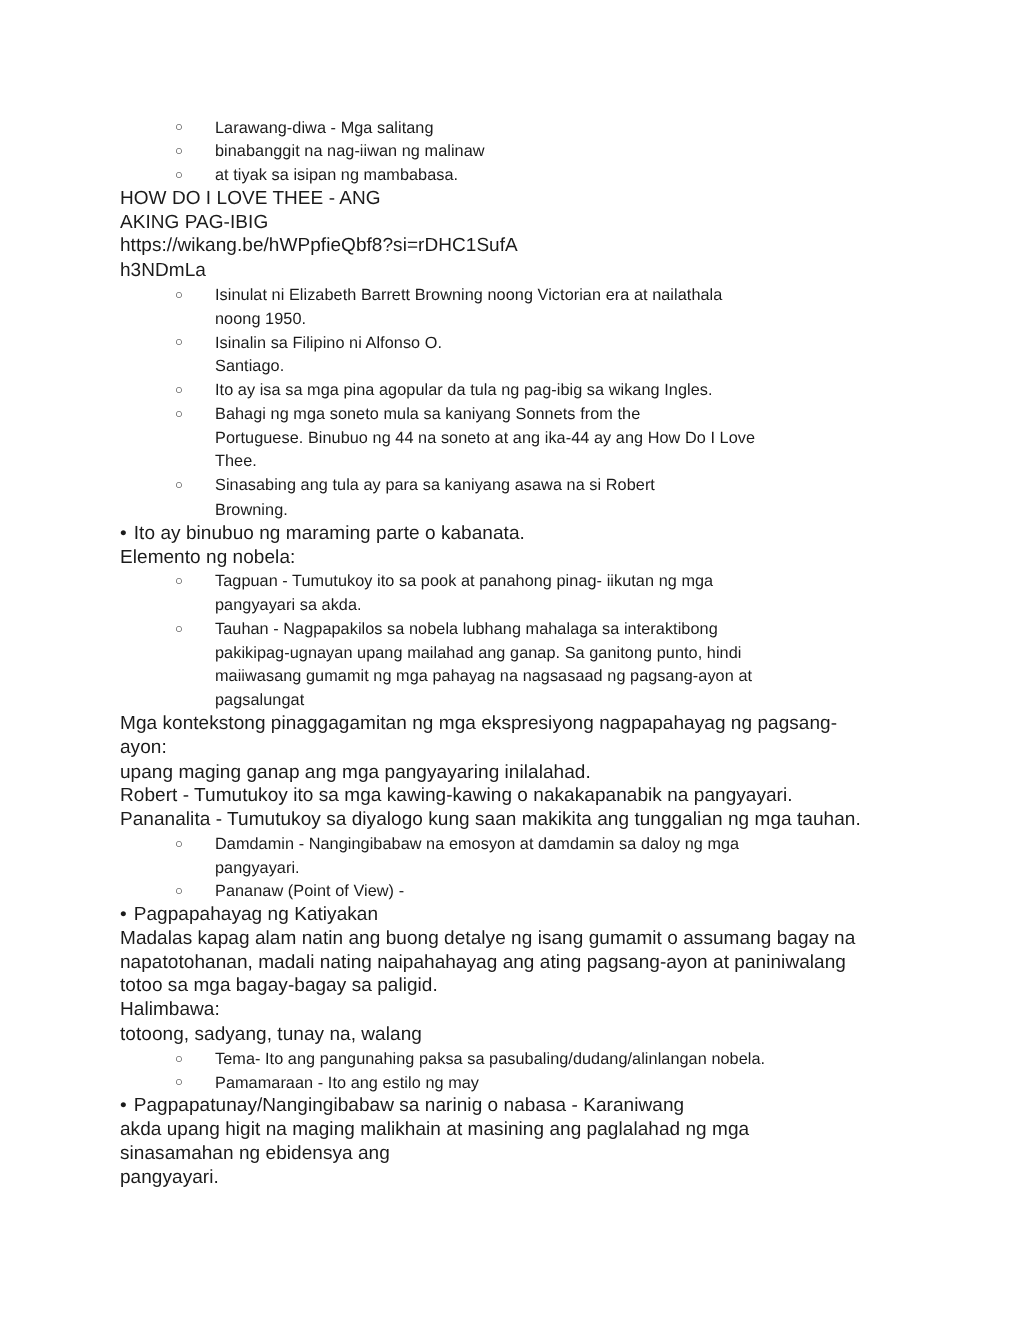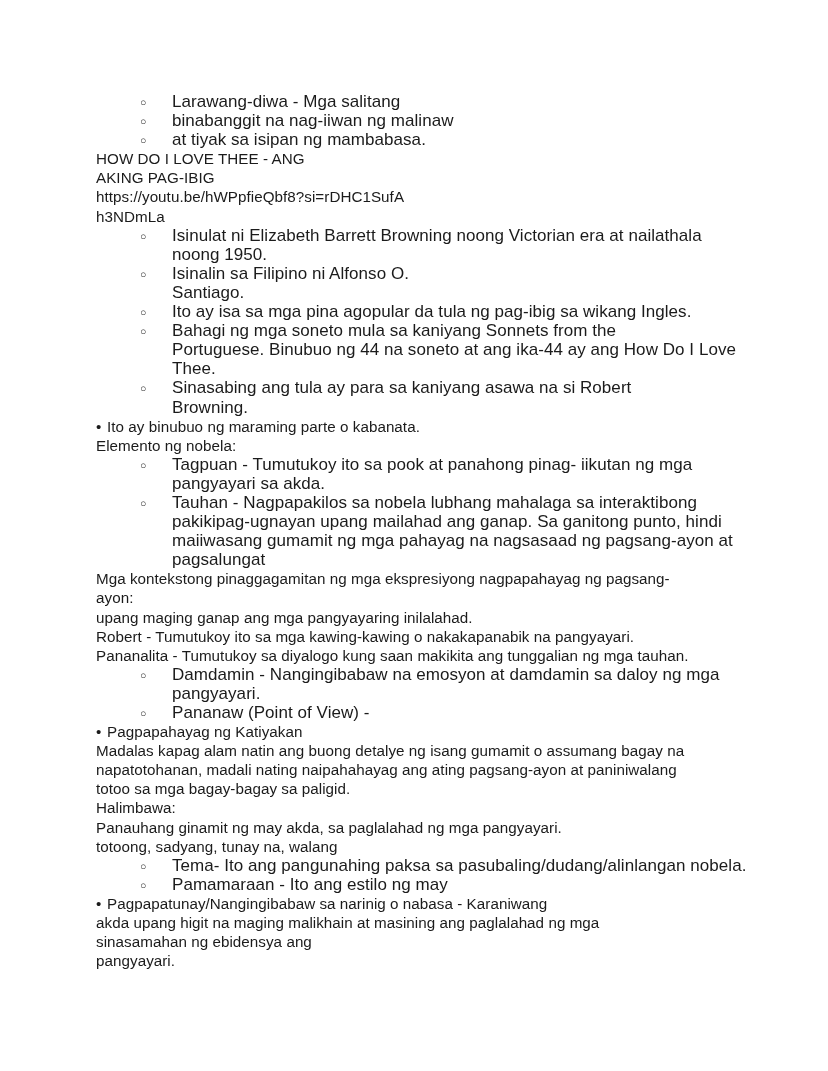--- a/index.html
+++ b/index.html
@@ -67,36 +67,36 @@
     position: absolute;
     left: 0;
     top: 0;
     width: 12px;
     font-size: 10.5px;
     line-height: 20.5px;
     color: #2b2b2b;
   }
   .circ-item .circ-text {
     display: block;
-    font-size: 17px;
+    font-size: 13px;
     line-height: 19.1px;
     white-space: pre-wrap;
   }
 </style>
 </head>
 <body>
 
 <div id="page">
   <div id="doc-body">
       <div class="line circ-item"><span class="circ-marker">○</span><span class="circ-text">Larawang-diwa - Mga salitang</span></div>
       <div class="line circ-item"><span class="circ-marker">○</span><span class="circ-text">binabanggit na nag-iiwan ng malinaw</span></div>
       <div class="line circ-item"><span class="circ-marker">○</span><span class="circ-text">at tiyak sa isipan ng mambabasa.</span></div>
       <div class="line flush">HOW DO I LOVE THEE - ANG</div>
       <div class="line flush">AKING PAG-IBIG</div>
-      <div class="line flush">https://youtu.be/hWPpfieQbf8?si=rDHC1SufA</div>
+      <div class="line flush">https://wikang.be/hWPpfieQbf8?si=rDHC1SufA</div>
       <div class="line flush">h3NDmLa</div>
       <div class="line circ-item"><span class="circ-marker">○</span><span class="circ-text">Isinulat ni Elizabeth Barrett Browning noong Victorian era at nailathala
 noong 1950.</span></div>
       <div class="line circ-item"><span class="circ-marker">○</span><span class="circ-text">Isinalin sa Filipino ni Alfonso O.
 Santiago.</span></div>
       <div class="line circ-item"><span class="circ-marker">○</span><span class="circ-text">Ito ay isa sa mga pina agopular da tula ng pag-ibig sa wikang Ingles.</span></div>
       <div class="line circ-item"><span class="circ-marker">○</span><span class="circ-text">Bahagi ng mga soneto mula sa kaniyang Sonnets from the
 Portuguese. Binubuo ng 44 na soneto at ang ika-44 ay ang How Do I Love
 Thee.</span></div>
       <div class="line circ-item"><span class="circ-marker">○</span><span class="circ-text">Sinasabing ang tula ay para sa kaniyang asawa na si Robert
@@ -115,21 +115,20 @@
       <div class="line flush">Robert - Tumutukoy ito sa mga kawing-kawing o nakakapanabik na pangyayari.</div>
       <div class="line flush">Pananalita - Tumutukoy sa diyalogo kung saan makikita ang tunggalian ng mga tauhan.</div>
       <div class="line circ-item"><span class="circ-marker">○</span><span class="circ-text">Damdamin - Nangingibabaw na emosyon at damdamin sa daloy ng mga
 pangyayari.</span></div>
       <div class="line circ-item"><span class="circ-marker">○</span><span class="circ-text">Pananaw (Point of View) -</span></div>
       <div class="line dot-line flush"><span class="dot-marker">•</span><span>Pagpapahayag ng Katiyakan</span></div>
       <div class="line flush">Madalas kapag alam natin ang buong detalye ng isang gumamit o assumang bagay na</div>
       <div class="line flush">napatotohanan, madali nating naipahahayag ang ating pagsang-ayon at paniniwalang</div>
       <div class="line flush">totoo sa mga bagay-bagay sa paligid.</div>
       <div class="line flush">Halimbawa:</div>
-      <div class="line flush">Panauhang ginamit ng may akda, sa paglalahad ng mga pangyayari.</div>
       <div class="line flush">totoong, sadyang, tunay na, walang</div>
       <div class="line circ-item"><span class="circ-marker">○</span><span class="circ-text">Tema- Ito ang pangunahing paksa sa pasubaling/dudang/alinlangan nobela.</span></div>
       <div class="line circ-item"><span class="circ-marker">○</span><span class="circ-text">Pamamaraan - Ito ang estilo ng may</span></div>
       <div class="line dot-line flush"><span class="dot-marker">•</span><span>Pagpapatunay/Nangingibabaw sa narinig o nabasa - Karaniwang</span></div>
       <div class="line flush">akda upang higit na maging malikhain at masining ang paglalahad ng mga</div>
       <div class="line flush">sinasamahan ng ebidensya ang</div>
       <div class="line flush">pangyayari.</div>
     </div>
 </div>
 

